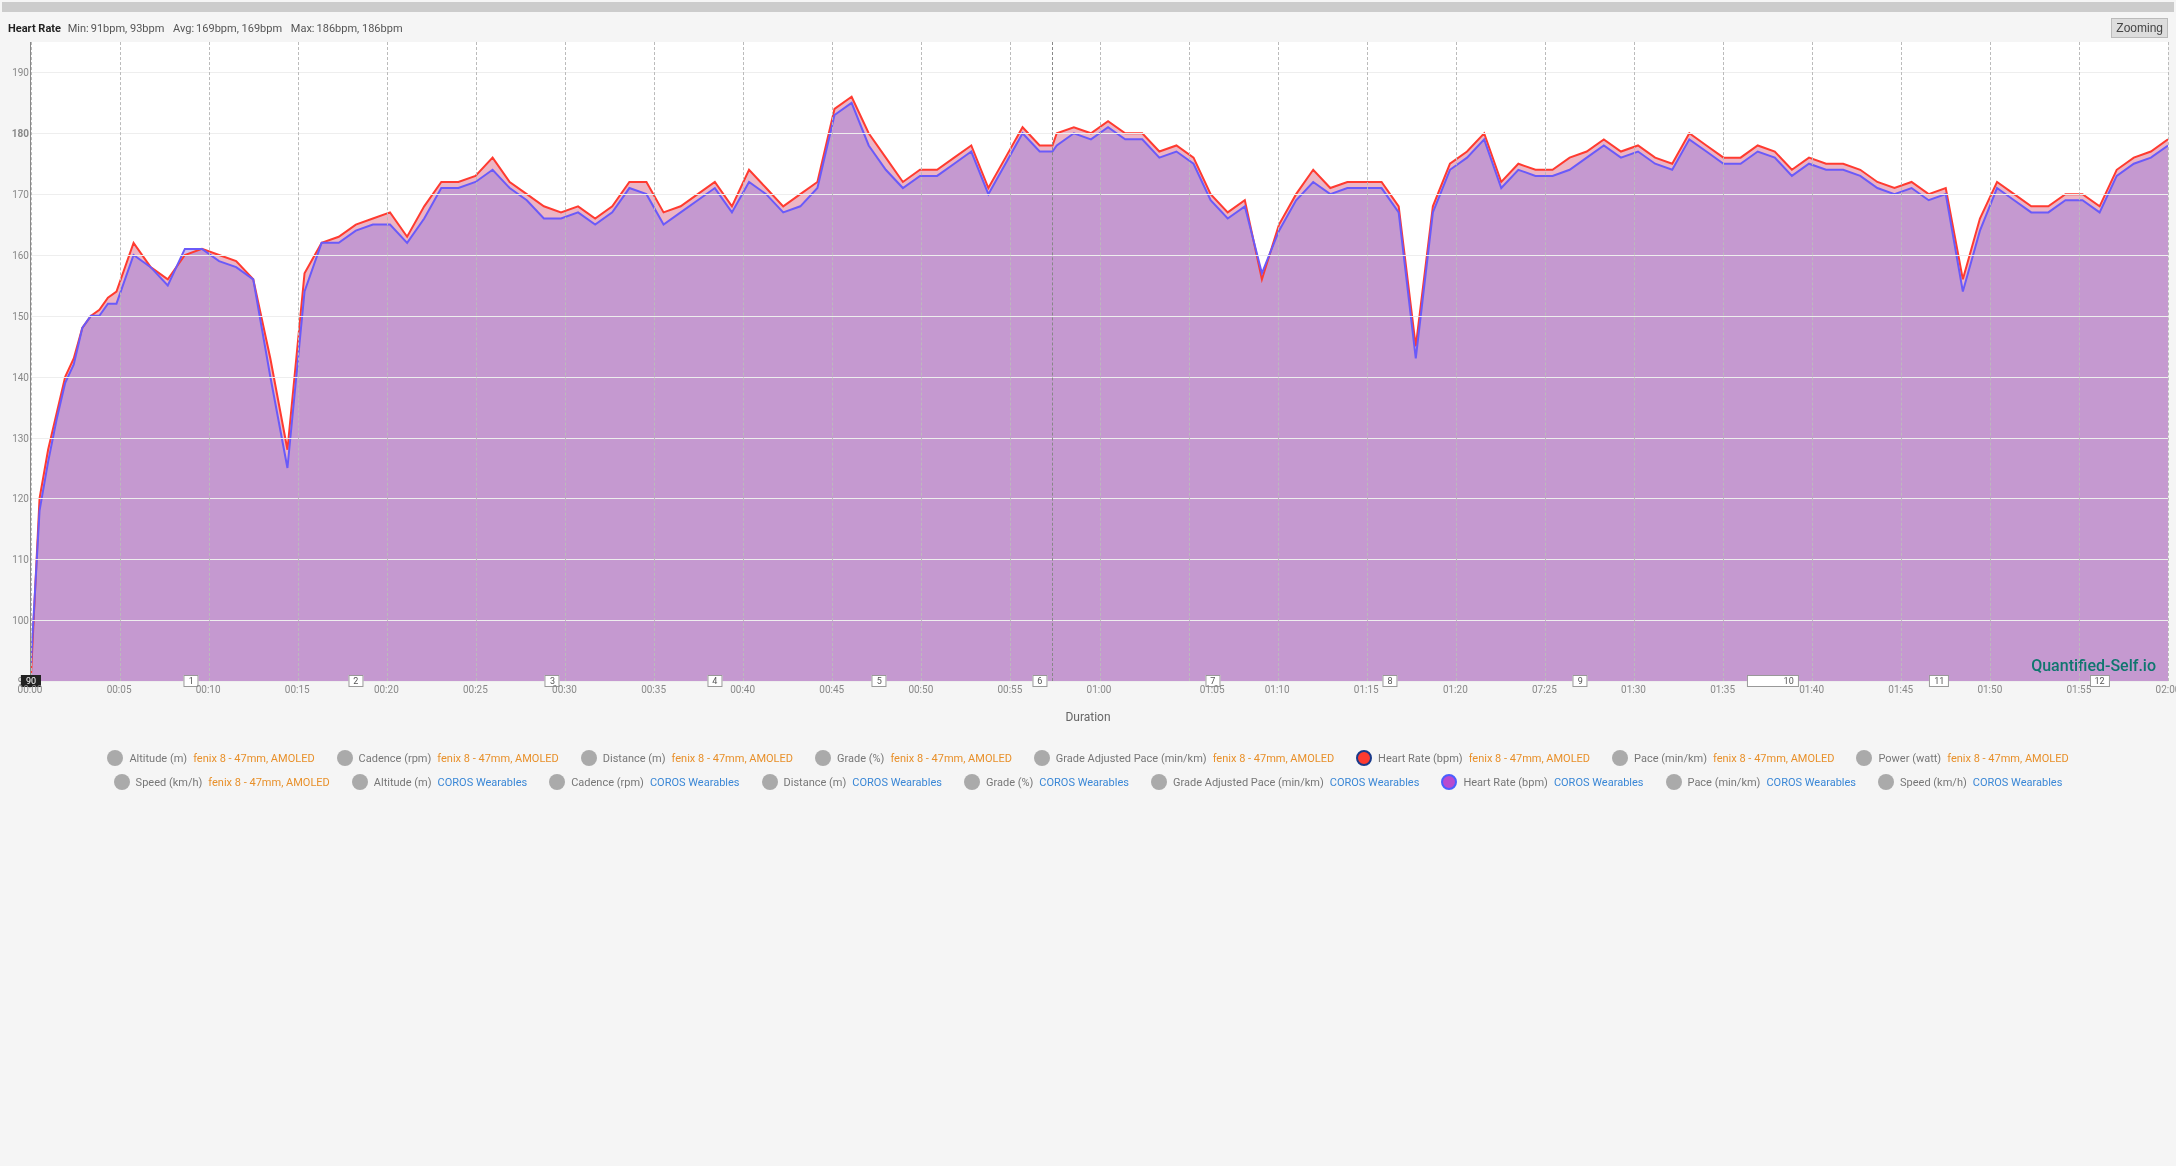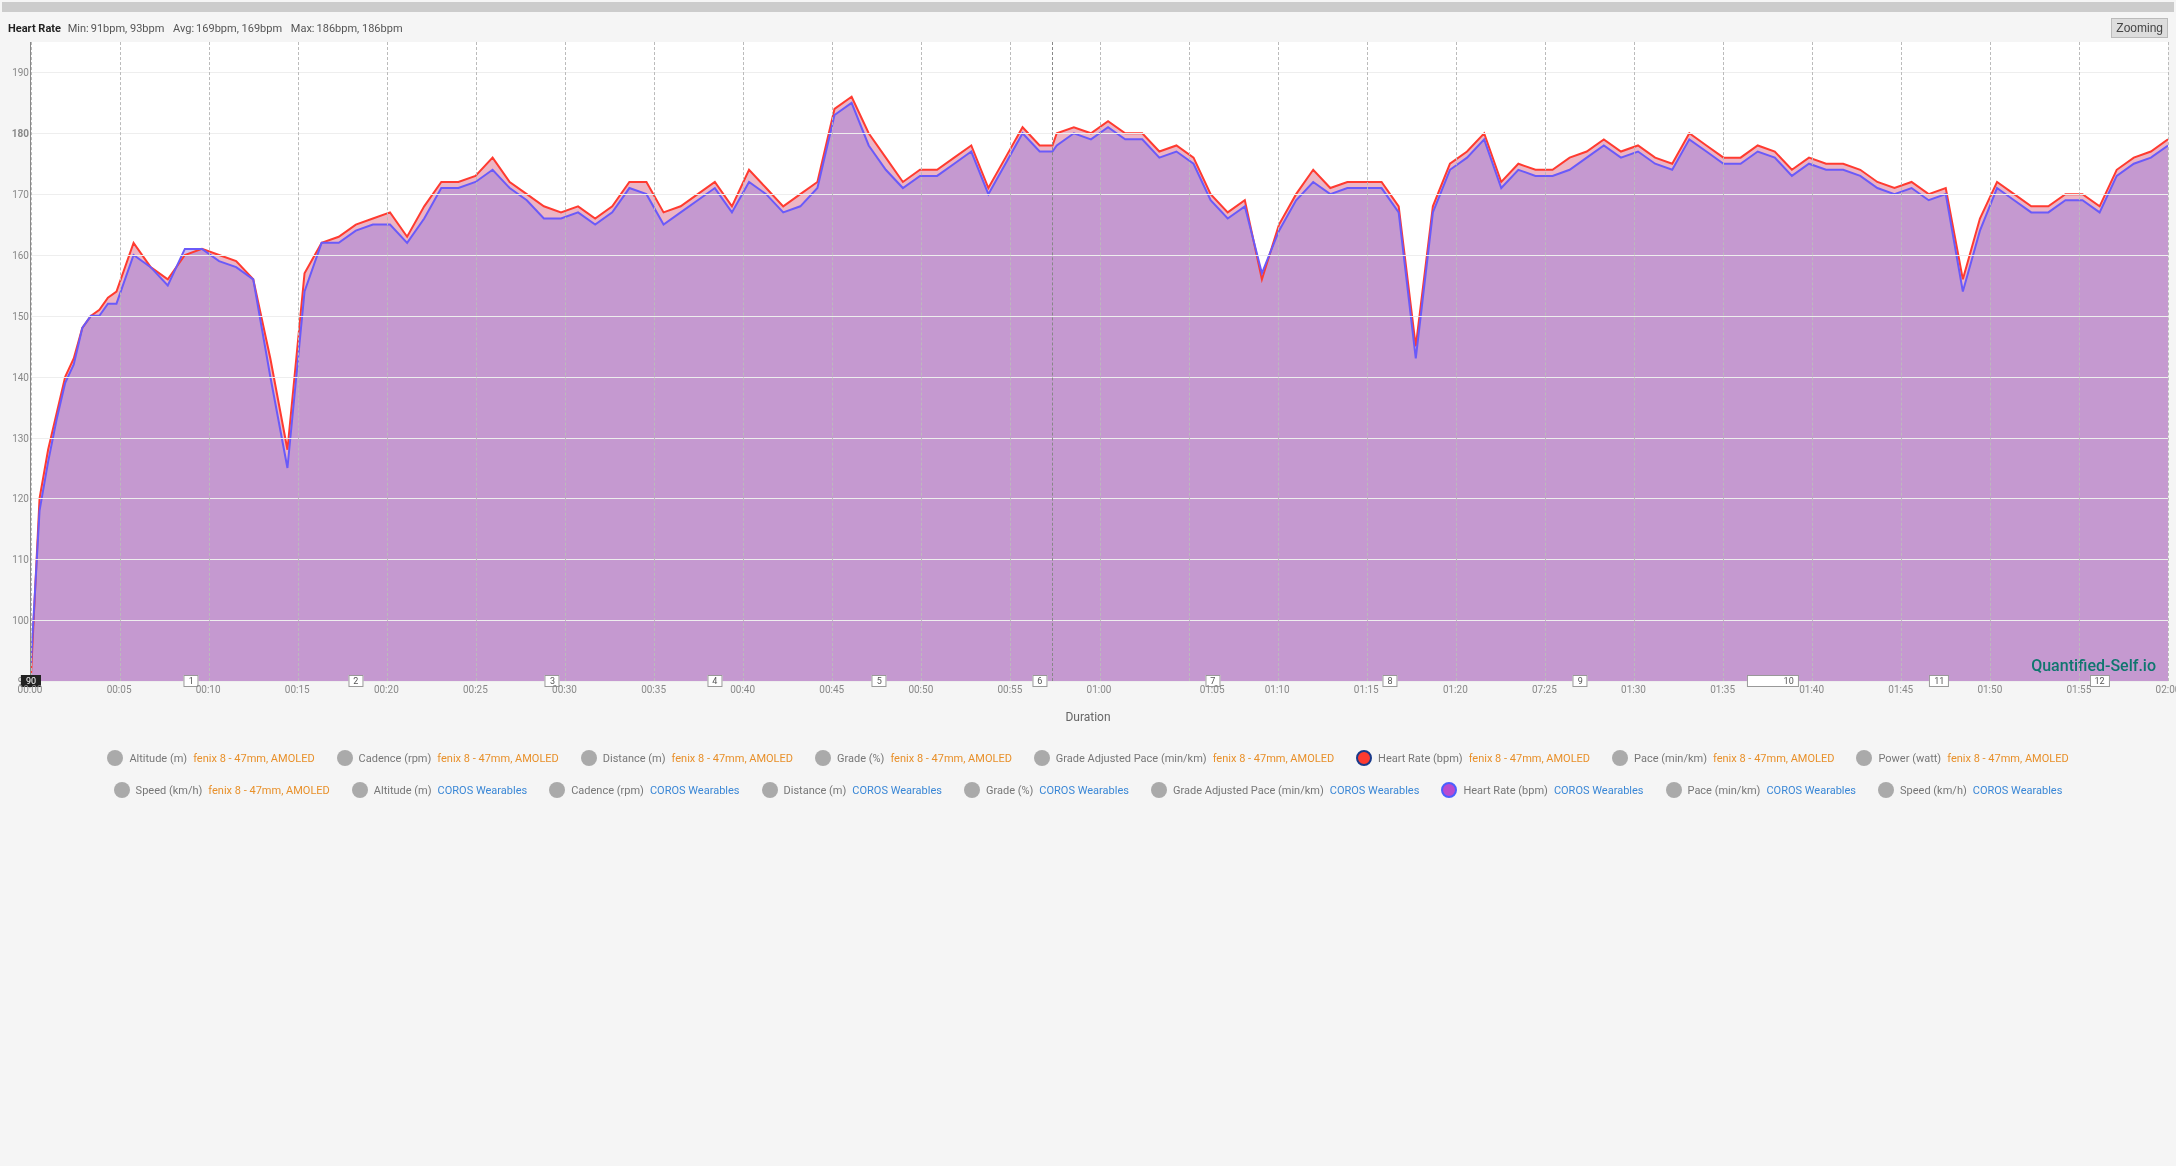--- a/index.html
+++ b/index.html
@@ -23,21 +23,21 @@
   svg.series { position: absolute; left: 0; top: 0; width: 100%; height: 100%; }
   .tooltip-group { position: absolute; z-index: 10; }
   .tooltip { padding: 3px 8px; font-size: 11px; color: #fff; border-radius: 3px; white-space: nowrap; position: relative; border: 1px solid rgba(0,0,0,0.2); }
   .tooltip::before { content: ""; position: absolute; left: -8px; top: 50%; transform: translateY(-50%); border: 5px solid transparent; }
   .tooltip.red { background: #e03030; }
   .tooltip.red::before { border-right-color: #e03030; }
   .tooltip.purple { background: #8a6bd6; }
   .tooltip.purple::before { border-right-color: #8a6bd6; }
   .cursor-line { position: absolute; top: 0; bottom: 0; width: 0; border-left: 1px dashed #888; }
   .watermark { position: absolute; right: 12px; bottom: 6px; font-size: 16px; color: #0f766e; font-weight: 500; }
-  .legend { display: flex; flex-wrap: wrap; gap: 16px 22px; padding: 12px 60px 20px; font-size: 11px; justify-content: center; }
+  .legend { display: flex; flex-wrap: wrap; gap: 8px 22px; padding: 12px 60px 20px; font-size: 11px; justify-content: center; }
   .legend-item { display: flex; align-items: center; gap: 6px; cursor: pointer; }
   .legend-dot { width: 16px; height: 16px; border-radius: 50%; background: #aaa; flex-shrink: 0; }
   .legend-dot.active-red { background: #ff3b30; border: 2px solid #1a3a8a; }
   .legend-dot.active-purple { background: #b84bcf; border: 2px solid #4a5fff; }
   .legend-metric { color: #777; }
   .legend-device.orange { color: #e8902a; }
   .legend-device.blue { color: #3a87d6; }
 </style>
 </head>
 <body>

